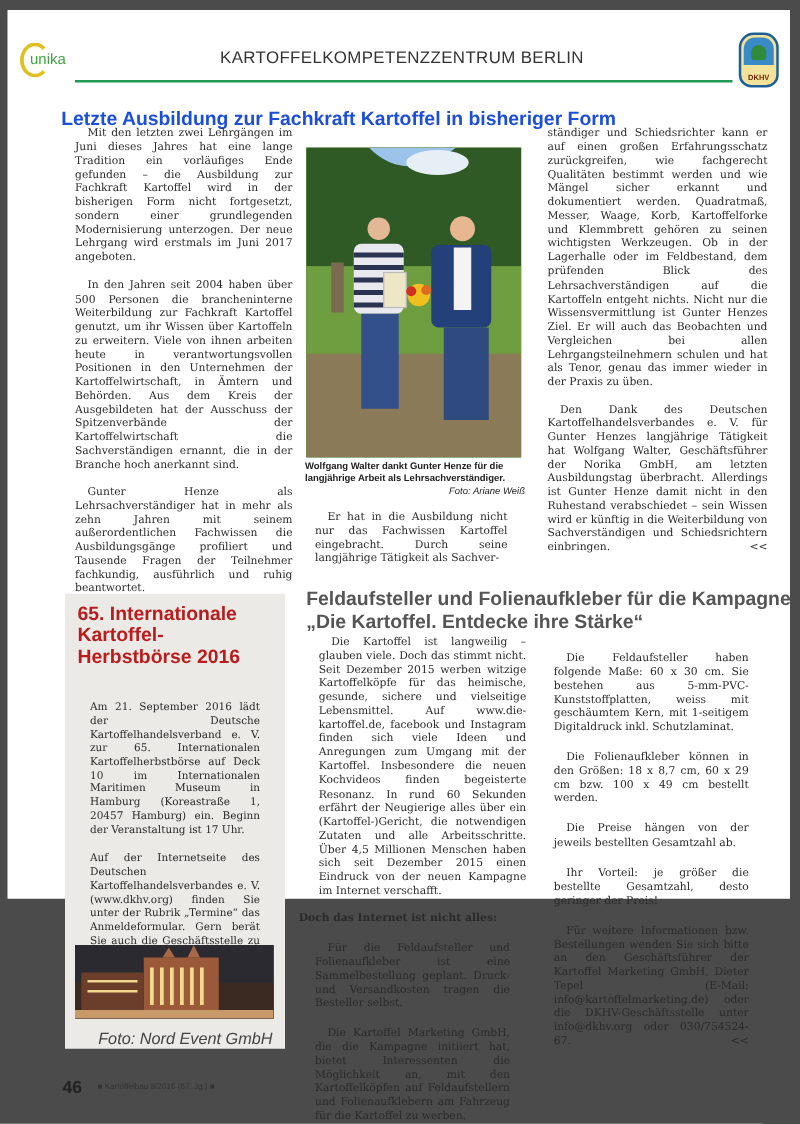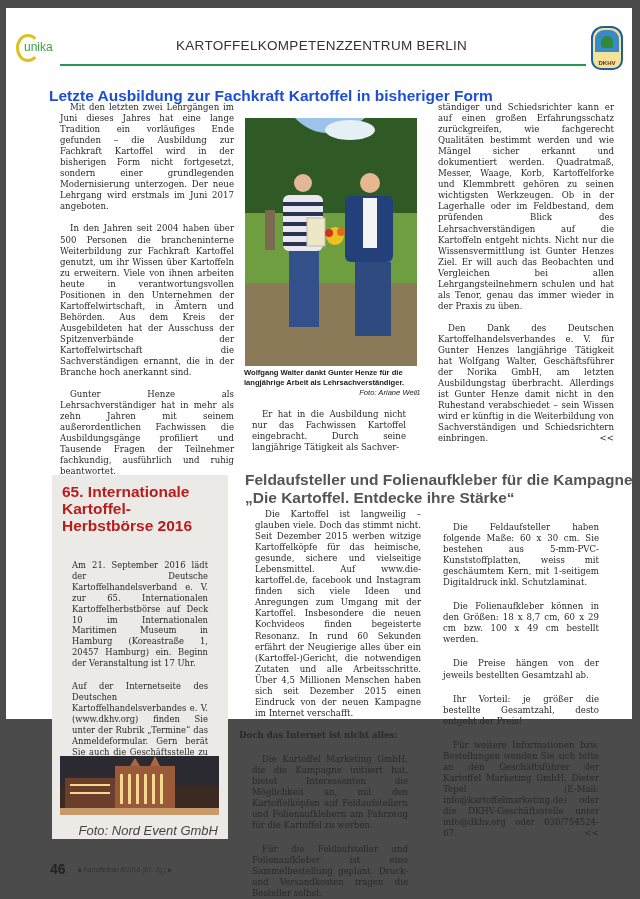--- a/index.html
+++ b/index.html
@@ -137,28 +137,28 @@
       </svg>
     </div>
     <div class="credit2">Foto: Nord Event GmbH</div>
   </div>
 
   <h1 class="headline2">Feldaufsteller und Folienaufkleber für die Kampagne „Die Kartoffel. Entdecke ihre Stärke“</h1>
 
   <div class="col" style="left:233px;top:501px;width:182px;">
     <p>Die Kartoffel ist langweilig – glauben viele. Doch das stimmt nicht. Seit Dezember 2015 werben witzige Kartoffelköpfe für das heimische, gesunde, sichere und vielseitige Lebensmittel. Auf www.die-kartoffel.de, facebook und Instagram finden sich viele Ideen und Anregungen zum Umgang mit der Kartoffel. Insbesondere die neuen Kochvideos finden begeisterte Resonanz. In rund 60 Sekunden erfährt der Neugierige alles über ein (Kartoffel-)Gericht, die notwendigen Zutaten und alle Arbeitsschritte. Über 4,5 Millionen Menschen haben sich seit Dezember 2015 einen Eindruck von der neuen Kampagne im Internet verschafft.</p>
     <b class="sub">Doch das Internet ist nicht alles:</b>
+    <p class="ni">Für die Feldaufsteller und Folienaufkleber ist eine Sammelbestellung geplant. Druck- und Versandkosten tragen die Besteller selbst.</p>
     <p class="ni">Die Kartoffel Marketing GmbH, die die Kampagne initiiert hat, bietet Interessenten die Möglichkeit an, mit den Kartoffelköpfen auf Feldaufstellern und Folienaufklebern am Fahrzeug für die Kartoffel zu werben.</p>
-    <p class="ni">Für die Feldaufsteller und Folienaufkleber ist eine Sammelbestellung geplant. Druck- und Versandkosten tragen die Besteller selbst.</p>
   </div>
 
   <div class="col" style="left:424px;top:501px;width:182px;">
     <p class="ni">Die Feldaufsteller haben folgende Maße: 60 x 30 cm. Sie bestehen aus 5-mm-PVC-Kunststoffplatten, weiss mit geschäumtem Kern, mit 1-seitigem Digitaldruck inkl. Schutzlaminat.</p>
     <p class="ni">Die Folienaufkleber können in den Größen: 18 x 8,7 cm, 60 x 29 cm bzw. 100 x 49 cm bestellt werden.</p>
     <p class="ni">Die Preise hängen von der jeweils bestellten Gesamtzahl ab.</p>
-    <p class="ni" style="margin-bottom:11px">Ihr Vorteil: je größer die bestellte Gesamtzahl, desto entgeht der Preis!</p>
+    <p class="ni" style="margin-bottom:11px">Ihr Vorteil: je größer die bestellte Gesamtzahl, desto geringer der Preis!</p>
     <p class="ni"><span>Für weitere Informationen bzw. Bestellungen wenden Sie sich bitte an den Geschäftsführer der Kartoffel Marketing GmbH, Dieter Tepel (E-Mail: info@kartoffelmarketing.de) oder die DKHV-Geschäftsstelle unter info@dkhv.org oder 030/754524-67.</span> <span class="end">&lt;&lt;</span></p>
   </div>
 
 
   <div class="footer-num">46</div>
   <div class="footer-txt">■ Kartoffelbau 8/2016 (67. Jg.) ■</div>
 </div>
 
 </body></html>

